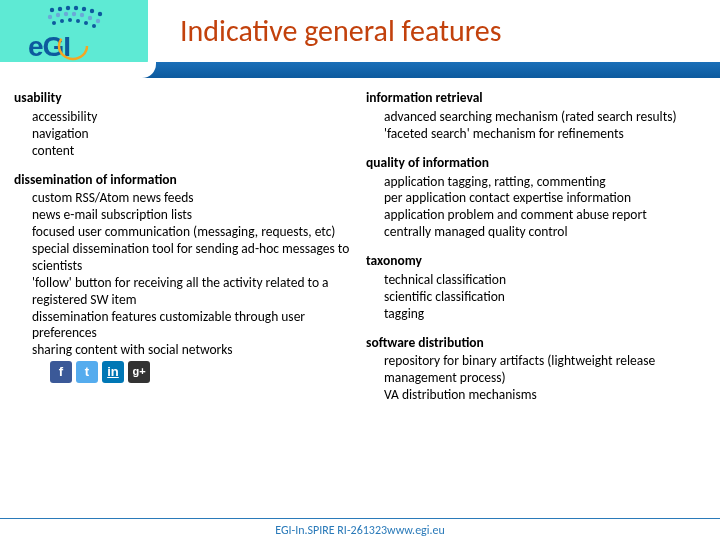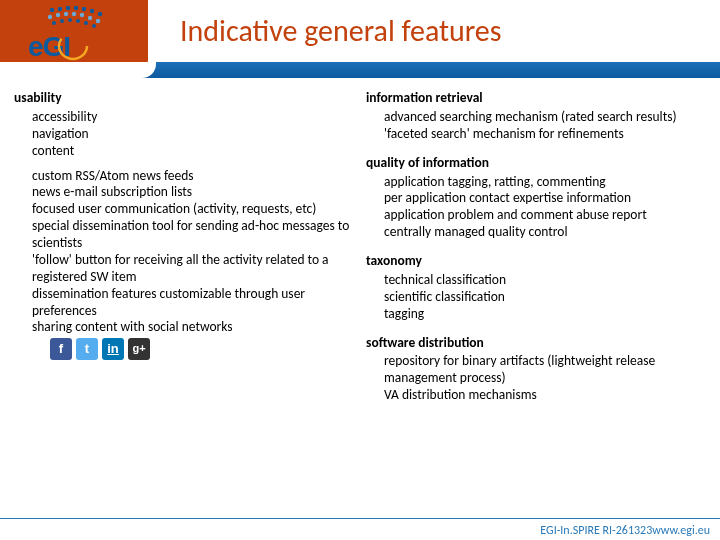--- a/index.html
+++ b/index.html
@@ -47,21 +47,21 @@
     width: 148px;
     height: 62px;
     border-right: 4px solid #fff;
     border-top-right-radius: 0;
   }
   .logo-wrap {
     position: absolute;
     left: 0; top: 0;
     width: 148px;
     height: 78px;
-    background: #c2410c;
+    background: #5eead4;
     border-bottom-right-radius: 18px;
     z-index: 2;
   }
   .bluebar-notch {
     position: absolute;
     left: 0; top: 62px;
     width: 156px;
     height: 16px;
     background: #fff;
     border-bottom-right-radius: 14px;
@@ -112,21 +112,21 @@
   .fb { background: #3b5998; }
   .tw { background: #55acee; }
   .li { background: #0077b5; text-decoration: underline; }
   .gp { background: #333; font-size: 11px; }
   .footer {
     position: absolute;
     left: 0; right: 0; bottom: 0;
     height: 22px;
     border-top: 1px solid #2a7ab9;
     display: flex;
-    justify-content: flex-end;
+    justify-content: center;
     align-items: center;
     padding: 0 10px;
     font-size: 12px;
     color: #2a7ab9;
   }
   .footer-right { color: #2a7ab9; }
 
   
   .egi-text {
     font-family: Arial, sans-serif;
@@ -178,23 +178,24 @@
 
 <div class="content">
   <div class="col">
     <div class="section-title">usability</div>
     <div class="sub">accessibility</div>
     <div class="sub">navigation</div>
     <div class="sub">content</div>
 
     <div class="spacer"></div>
 
+    <div class="section-title">dissemination of information</div>
     <div class="sub">custom RSS/Atom news feeds</div>
     <div class="sub">news e-mail subscription lists</div>
-    <div class="sub">focused user communication (activity, requests, etc)</div>
+    <div class="sub">focused user communication (messaging, requests, etc)</div>
     <div class="sub">special dissemination tool for sending ad-hoc messages to scientists</div>
     <div class="sub">'follow' button for receiving all the activity related to a registered SW item</div>
     <div class="sub">dissemination features customizable through user preferences</div>
     <div class="sub">sharing content with social networks</div>
     <div class="social">
       <span class="social-ic fb">f</span>
       <span class="social-ic tw">t</span>
       <span class="social-ic li">in</span>
       <span class="social-ic gp">g+</span>
     </div>

